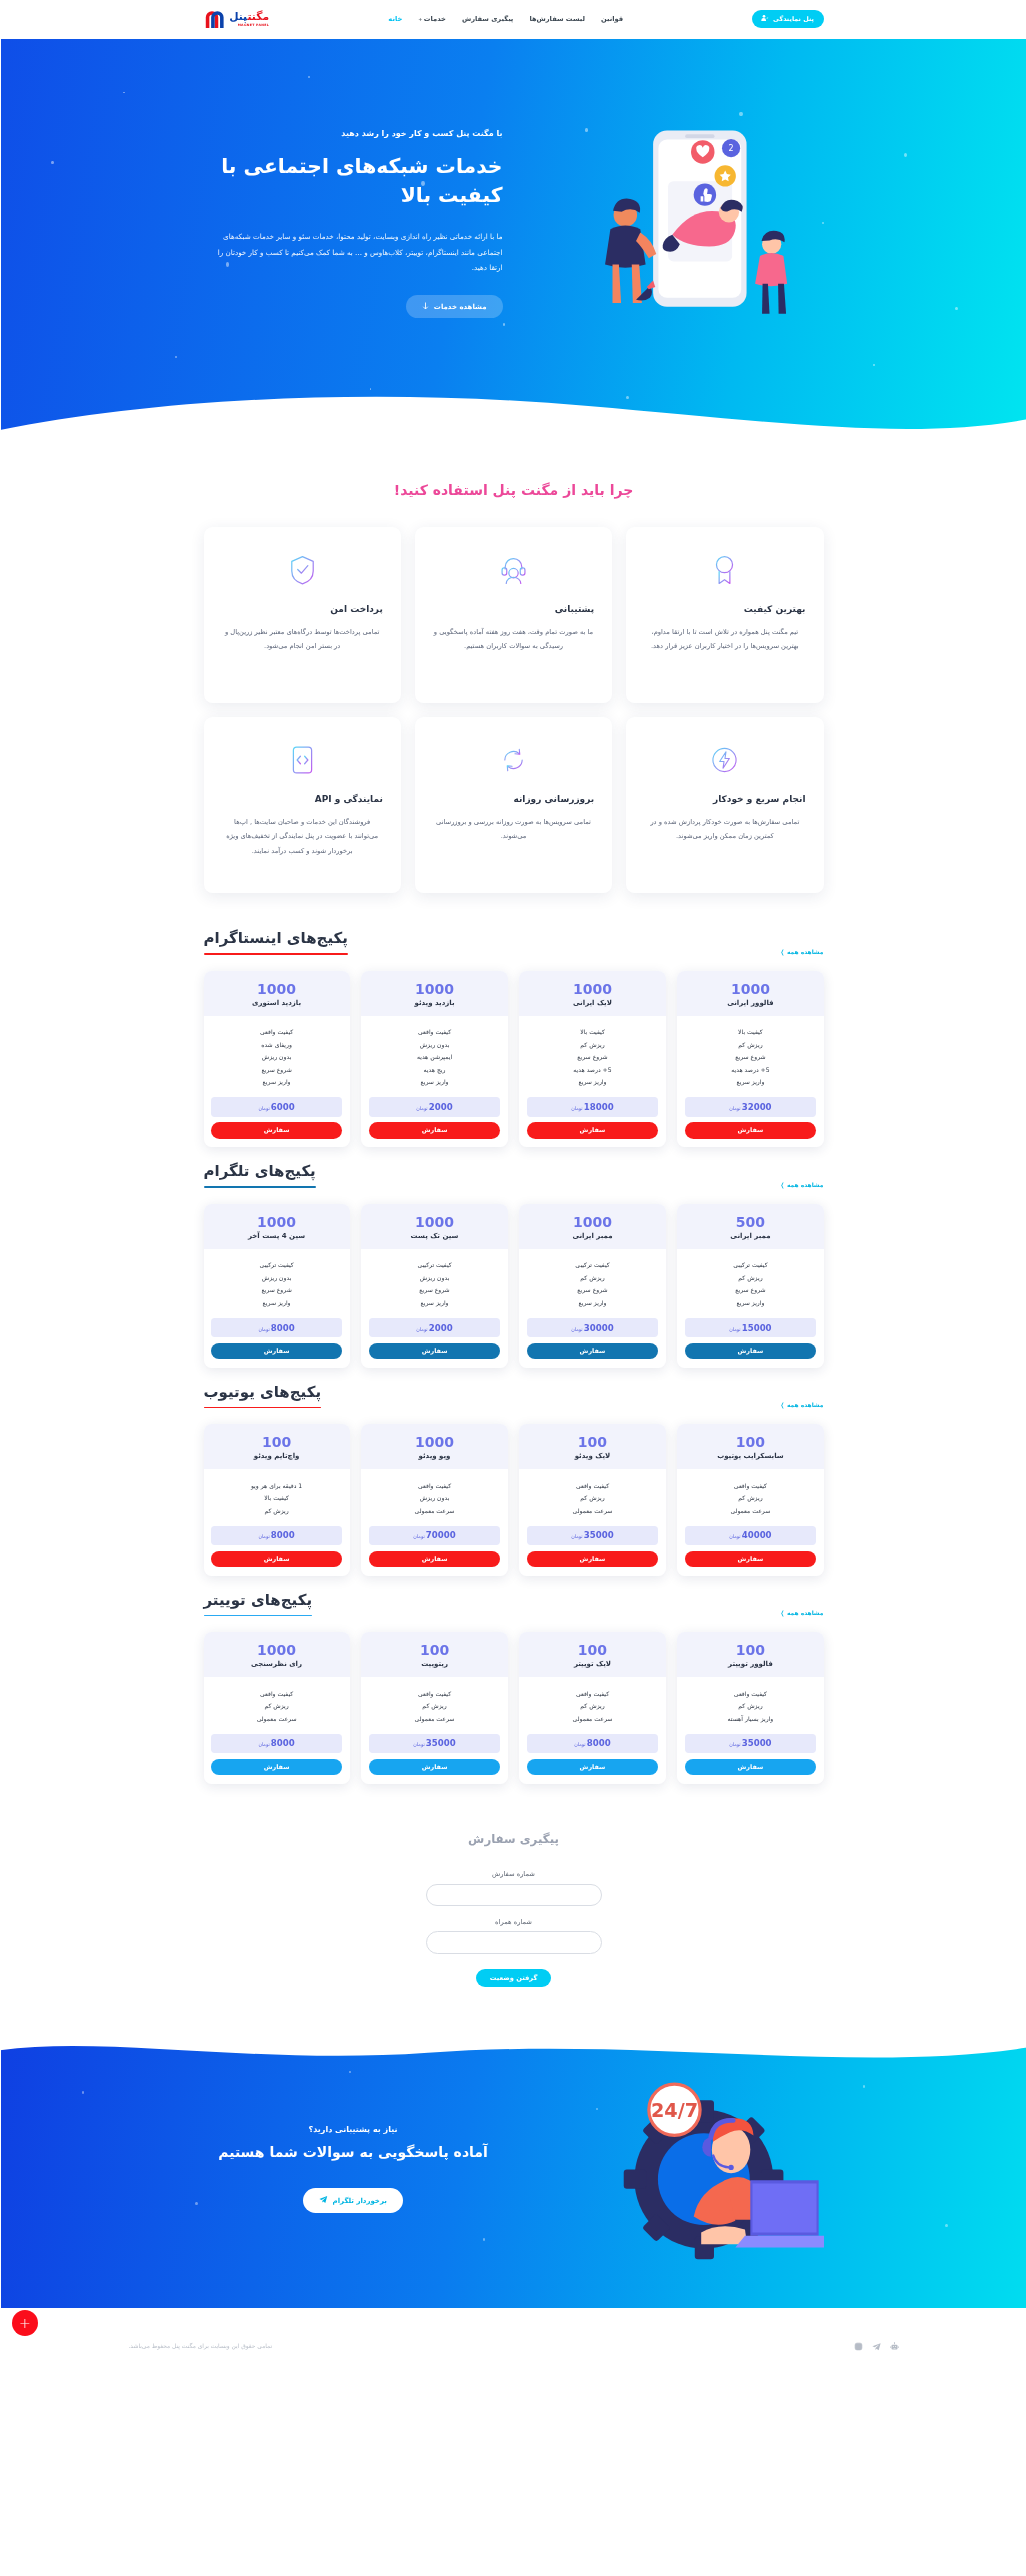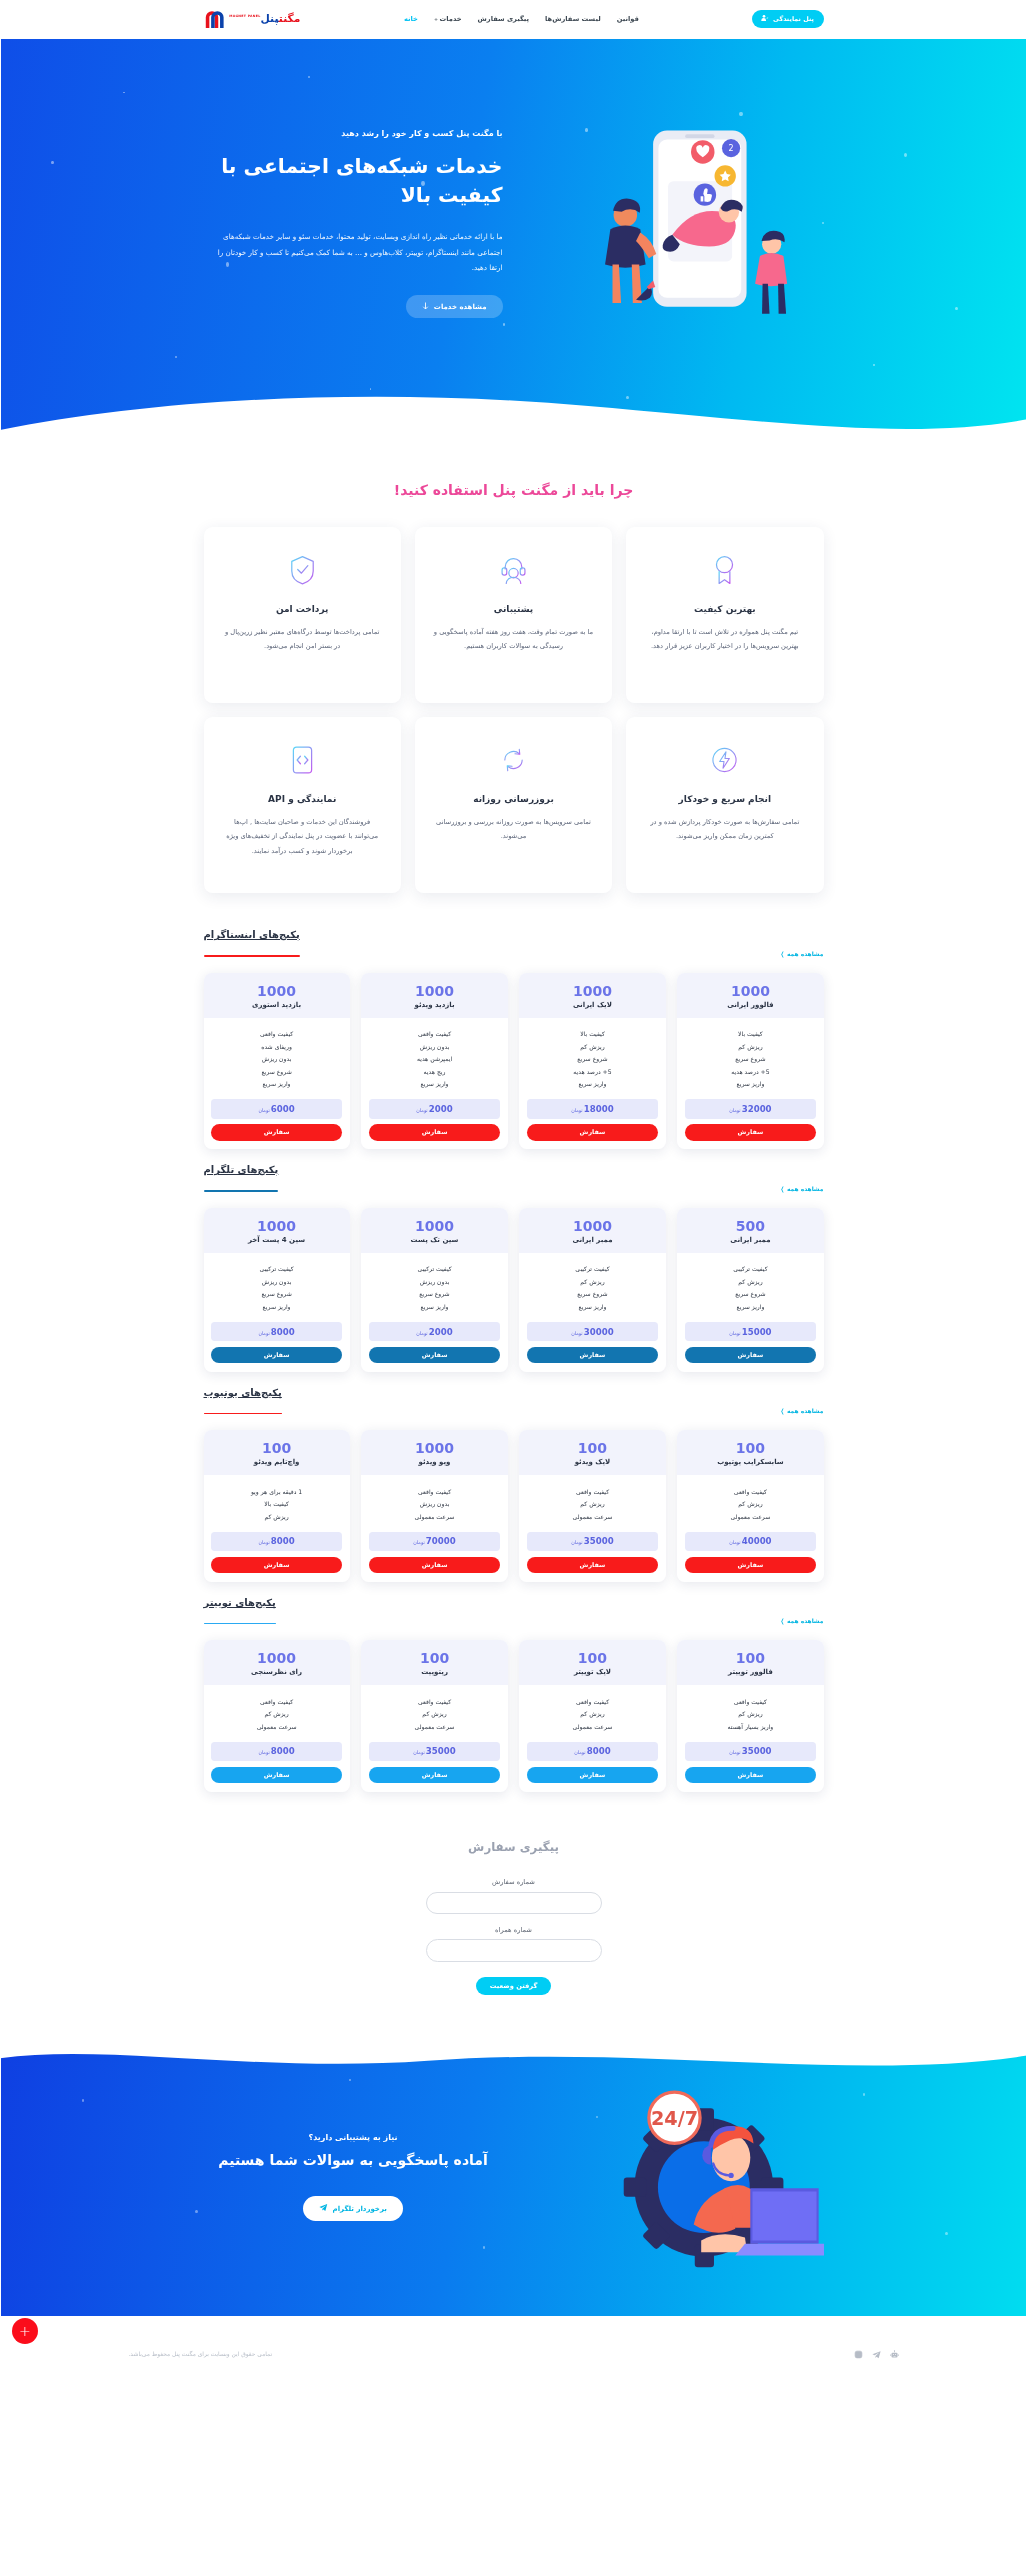--- a/index.html
+++ b/index.html
@@ -25,21 +25,21 @@
   }
   .header-inner {
     width: 620px;
     display: flex;
     align-items: center;
     justify-content: space-between;
     flex-direction: row-reverse;
   }
   .brand { display: flex; align-items: center; gap: 4.3px; flex-direction: row-reverse;}
   .brand-mark { width: 21.4px; height: 20.3px; display:block; }
-  .brand-text { display:flex; flex-direction:row; align-items:flex-start; line-height:1;justify-content:center; }
+  .brand-text { display:flex; flex-direction:column; align-items:flex-start; line-height:1;justify-content:center; }
   .brand-title { font-size: 10.7px; font-weight: 800; letter-spacing: -0.2px; }
   .brand-title .b1 { color: #e8111c; }
   .brand-title .b2 { color: #0b42ab; }
   .brand-sub { font-size: 3.2px; color: #e8111c; letter-spacing: 0.3px; font-weight: 700; margin-top: 1.1px;}
 
   .main-nav { display: flex; align-items: center; gap: 16px; flex-direction: row-reverse; margin-right: 20.3px; margin-left: 11px;}
   .nav-link {
     font-size: 6.7px; color: #3d4852; text-decoration: none; font-weight: 600;
     white-space: nowrap;
   }
@@ -97,31 +97,31 @@
     display: grid; grid-template-columns: repeat(3, 1fr); gap: 14px;
     padding-bottom: 21.4px;
   }
   .feature-card {
     background: #fff; border-radius: 8.6px;
     box-shadow: 0 3.2px 15px rgba(30,40,90,.09);
     padding: 24.6px 18px 22.5px; text-align: center; min-height: 176px;
   }
   .feature-icon { height: 36px; display: flex; align-items: center; justify-content: center; margin-bottom: 16px;}
   .feature-icon svg { width: 27px; height: 30px; }
-  .feature-title { font-size: 9px; font-weight: 800; color: #2b3445; margin-bottom: 11.8px; }
+  .feature-title { font-size: 9px; font-weight: 800; color: #2b3445; margin-bottom: 11.8px; text-align: right; }
   .feature-desc { font-size: 6.7px; line-height: 2.1; color: #5b6478; }
 
   
   .pkg-section { padding-top: 15px; }
   .pkg-head {
     display: flex; align-items: flex-end; justify-content: space-between;
     flex-direction: row-reverse; margin-bottom: 16px;
   }
   .pkg-title-wrap { text-align: right; }
-  .pkg-title { font-size: 10px; font-weight: 800; color: #2b3445; display: inline-block; padding-bottom: 15px; text-decoration: underline; }
+  .pkg-title { font-size: 15px; font-weight: 800; color: #2b3445; display: inline-block; padding-bottom: 6px; }
   .pkg-rule { height: 1.6px; width: 100%; border-radius: 1.1px; }
   .pkg-viewall { font-size: 5.9px; font-weight: 700; text-decoration: none; color: #00b5e2; }
 
   .pkg-grid { display: grid; grid-template-columns: repeat(4, 1fr); gap: 11.8px; }
   .pkg-card {
     background: #fff; border-radius: 7.5px; overflow: hidden;
     box-shadow: 0 2.7px 11.8px rgba(30,40,90,.10);
     display: flex; flex-direction: column;
   }
   .pkg-card-head { background: #f2f3fc; padding: 10.7px 5.3px 8.6px; text-align: center; }

